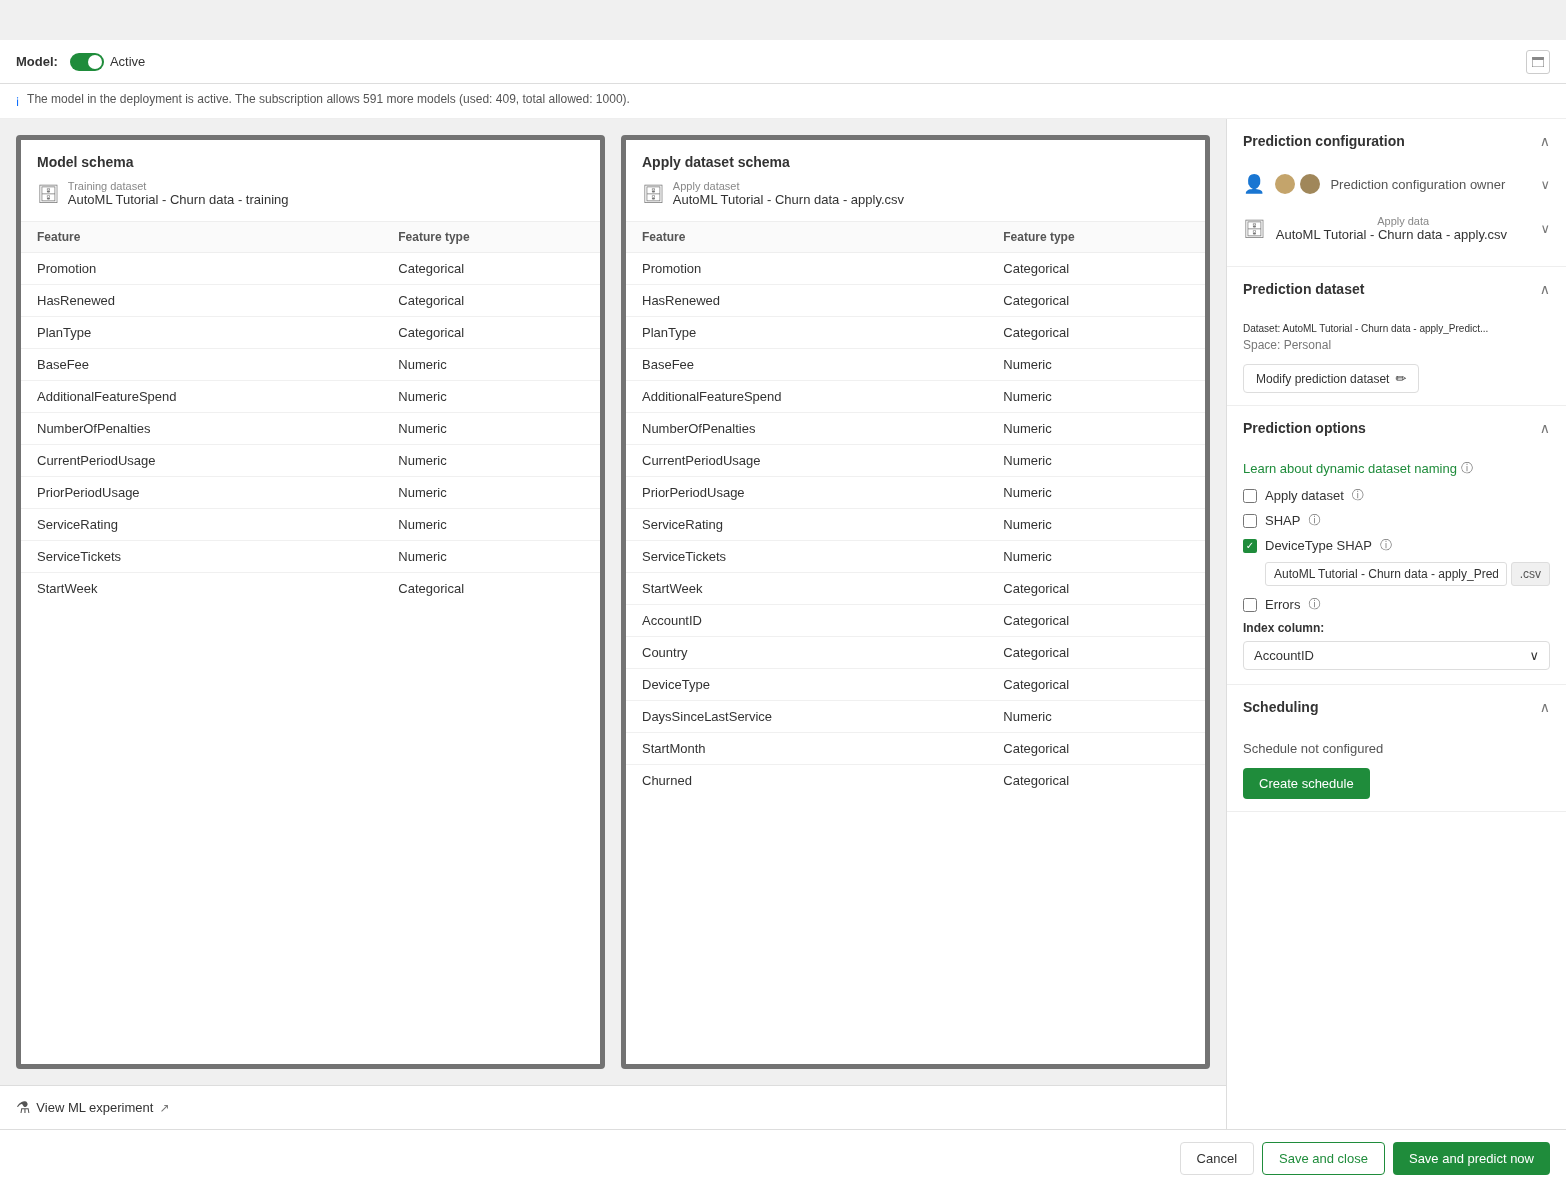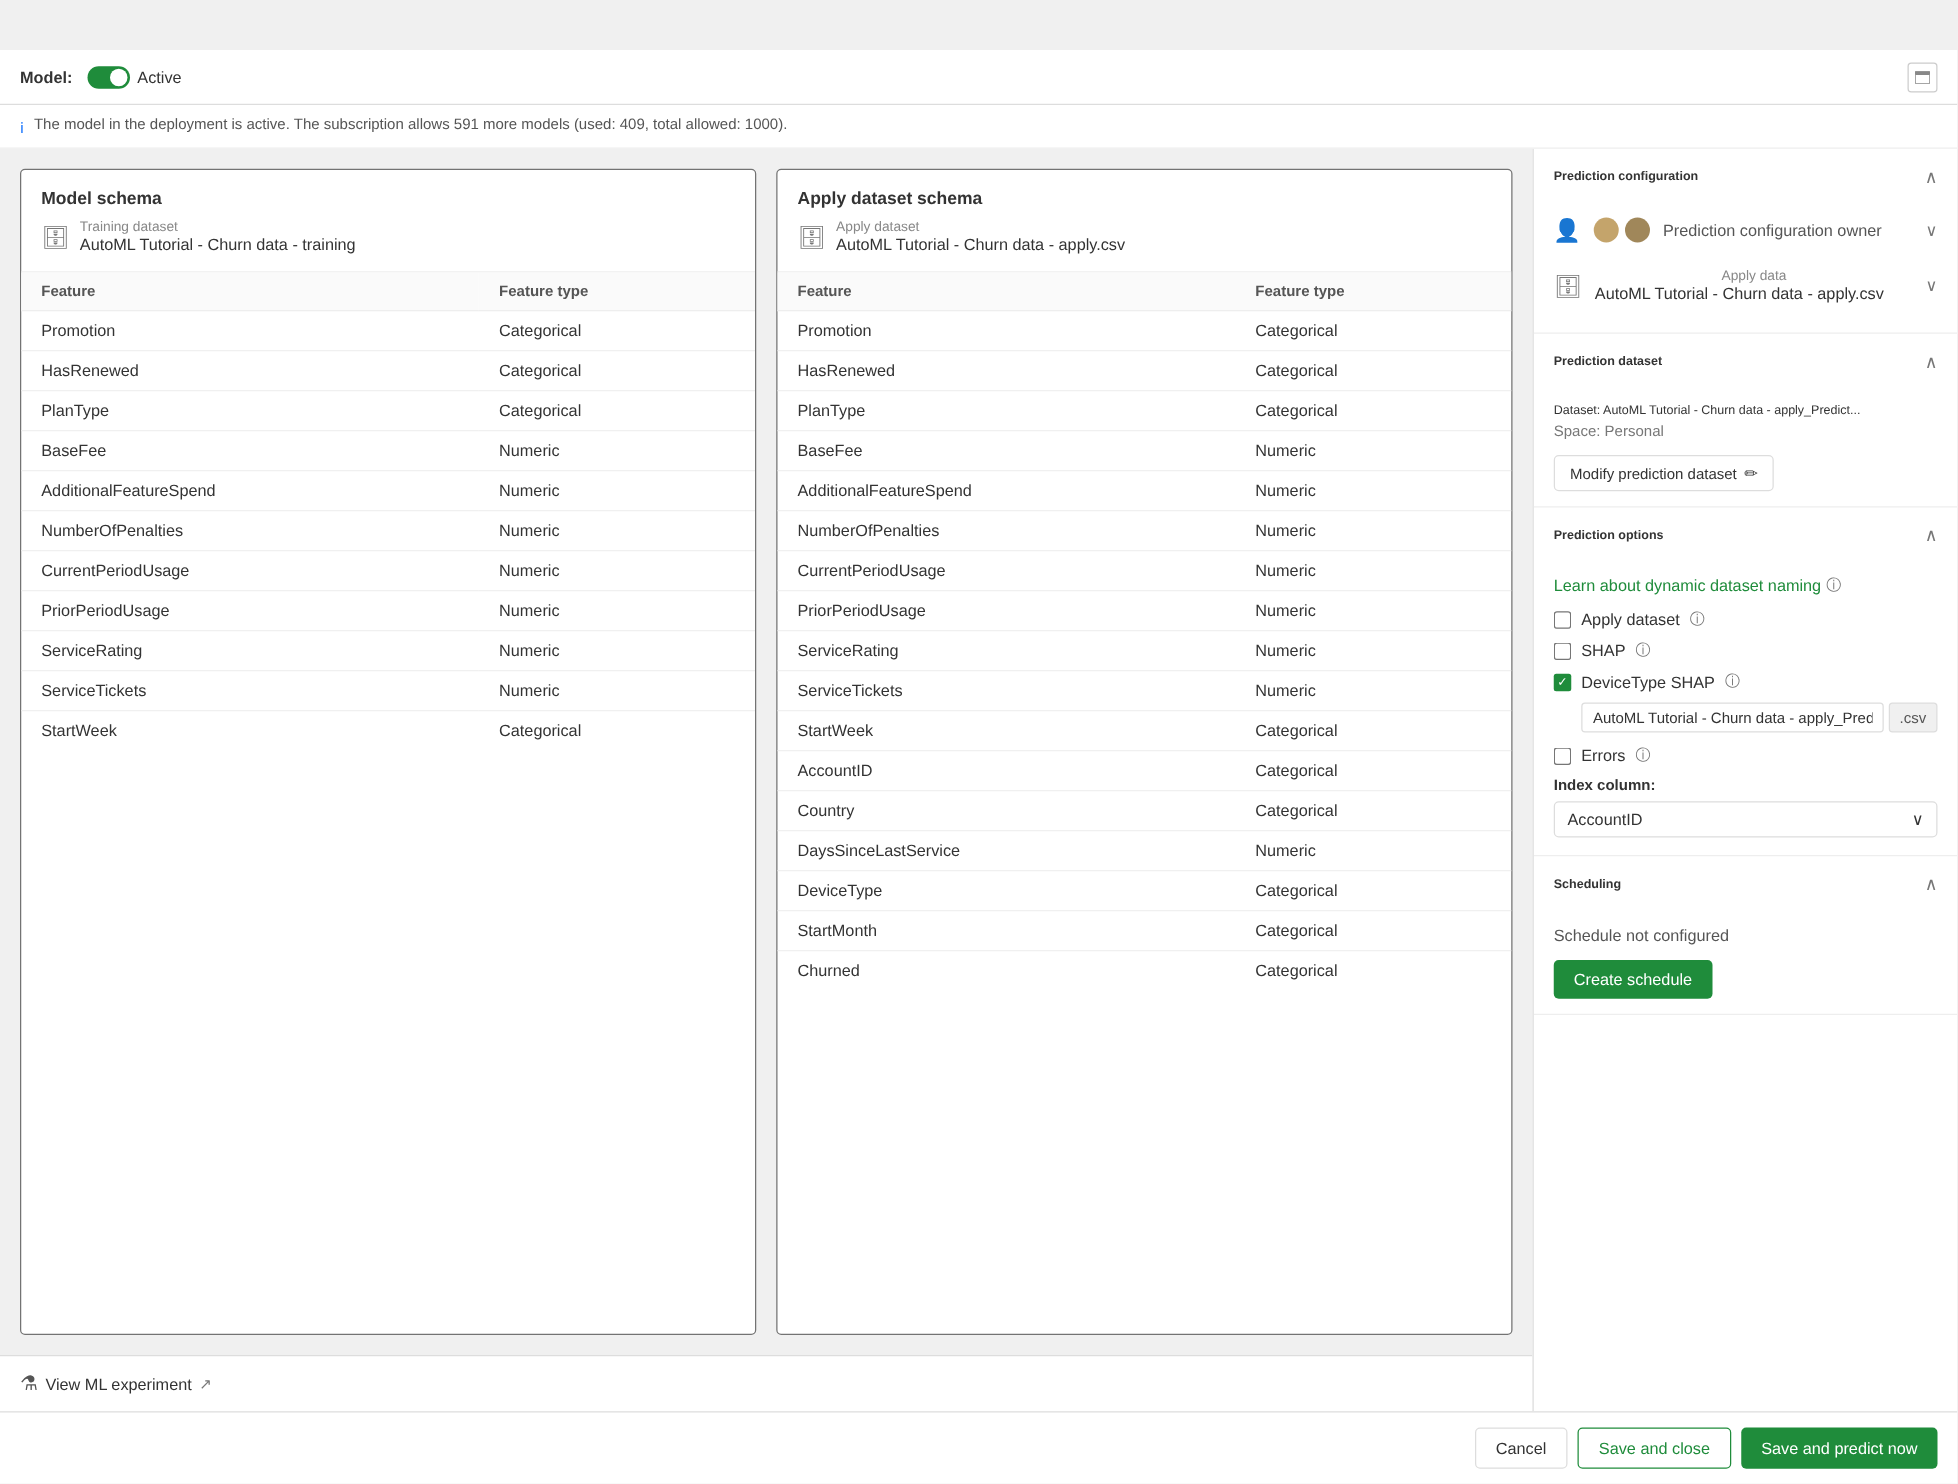--- a/index.html
+++ b/index.html
@@ -25,21 +25,21 @@
     
     .sidebar { width: 210px; background: #fff; border-right: 1px solid #ddd; padding: 12px 0; flex-shrink: 0; }
     .sidebar-item { padding: 8px 16px; cursor: pointer; font-size: 13px; color: #333; }
     .sidebar-item.active { border-left: 3px solid #1f8c3b; background: #f0f7f2; color: #1f8c3b; font-weight: 500; padding-left: 13px; }
 
     
     .content-area { flex: 1; display: flex; flex-direction: column; overflow: hidden; background: #f0f0f0; }
     .schemas-row { display: flex; flex: 1; gap: 16px; padding: 16px; overflow-y: auto; }
 
     
-    .schema-card { background: #fff; border: 1px solid #737373; border-radius: 4px; flex: 1; display: flex; flex-direction: column; }
+    .schema-card { background: #fff; border: 5px solid #737373; border-radius: 4px; flex: 1; display: flex; flex-direction: column; }
     .schema-card-header { padding: 14px 16px; border-bottom: 1px solid #eee; }
     .schema-title { font-size: 14px; font-weight: 600; color: #333; margin-bottom: 10px; }
     .dataset-info { display: flex; align-items: center; gap: 8px; }
     .db-icon { color: #777; font-size: 18px; }
     .dataset-label { font-size: 11px; color: #888; }
     .dataset-name { font-size: 13px; color: #333; font-weight: 500; }
 
     .schema-table { width: 100%; border-collapse: collapse; }
     .schema-table th { padding: 8px 16px; text-align: left; font-size: 12px; font-weight: 600; color: #555; border-bottom: 1px solid #eee; background: #fafafa; }
     .schema-table td { padding: 8px 16px; font-size: 13px; border-bottom: 1px solid #f0f0f0; }
@@ -51,21 +51,21 @@
     .flask-icon { font-size: 16px; color: #555; }
     .ext-icon { font-size: 12px; color: #777; }
 
     
     .right-panel { width: 340px; background: #fff; border-left: 1px solid #ddd; display: flex; flex-direction: column; overflow: hidden; flex-shrink: 0; }
     .right-panel-content { flex: 1; overflow-y: auto; }
 
     
     .panel-section { border-bottom: 1px solid #eee; }
     .section-header { display: flex; align-items: center; justify-content: space-between; padding: 14px 16px; cursor: pointer; }
-    .section-title { font-size: 10px; font-weight: 600; color: #333; }
+    .section-title { font-size: 14px; font-weight: 600; color: #333; }
     .chevron-icon { color: #777; font-size: 14px; }
     .section-body { padding: 0 16px 14px; }
 
     
     .owner-row { display: flex; align-items: center; gap: 10px; padding: 10px 0; }
     .owner-avatar { display: flex; gap: 3px; }
     .owner-label { font-size: 13px; color: #555; flex: 1; }
     .owner-chevron { color: #777; }
 
     
@@ -271,26 +271,26 @@
                 </tr>
                 <tr data-name="table-row">
                   <td>AccountID</td>
                   <td>Categorical</td>
                 </tr>
                 <tr data-name="table-row">
                   <td>Country</td>
                   <td>Categorical</td>
                 </tr>
                 <tr data-name="table-row">
+                  <td>DeviceType</td>
+                  <td>Categorical</td>
+                </tr>
+                <tr data-name="table-row">
                   <td>DaysSinceLastService</td>
                   <td>Numeric</td>
-                </tr>
-                <tr data-name="table-row">
-                  <td>DeviceType</td>
-                  <td>Categorical</td>
                 </tr>
                 <tr data-name="table-row">
                   <td>StartMonth</td>
                   <td>Categorical</td>
                 </tr>
                 <tr data-name="table-row">
                   <td>Churned</td>
                   <td>Categorical</td>
                 </tr>
               </tbody>

